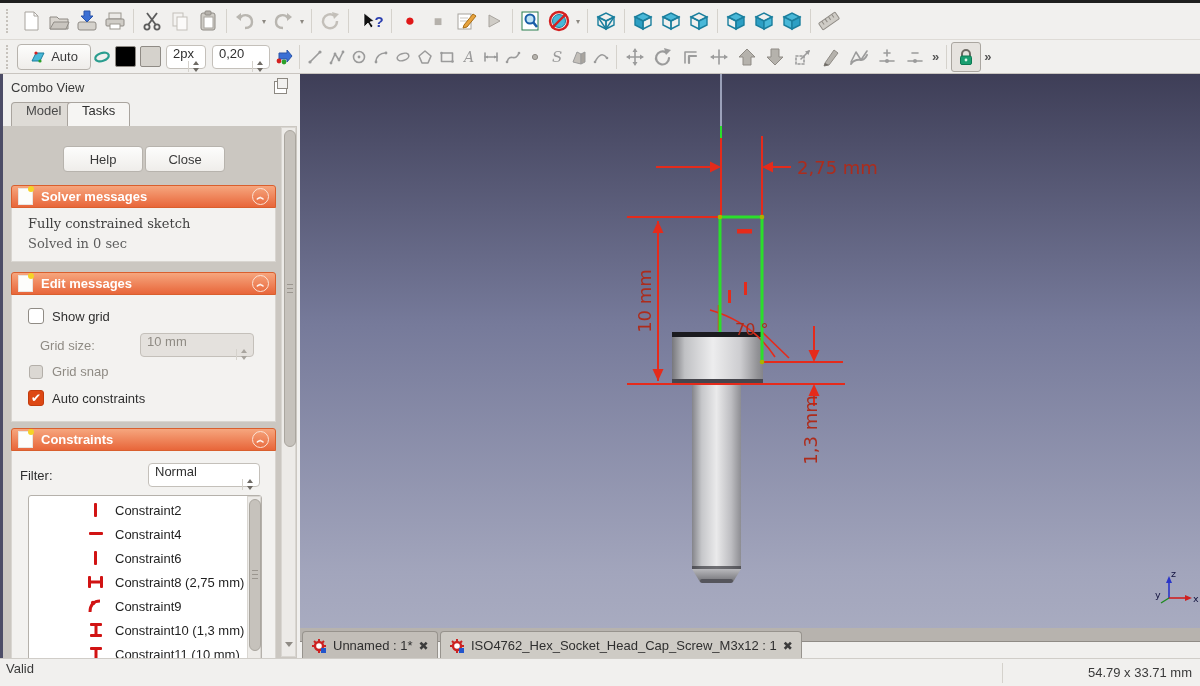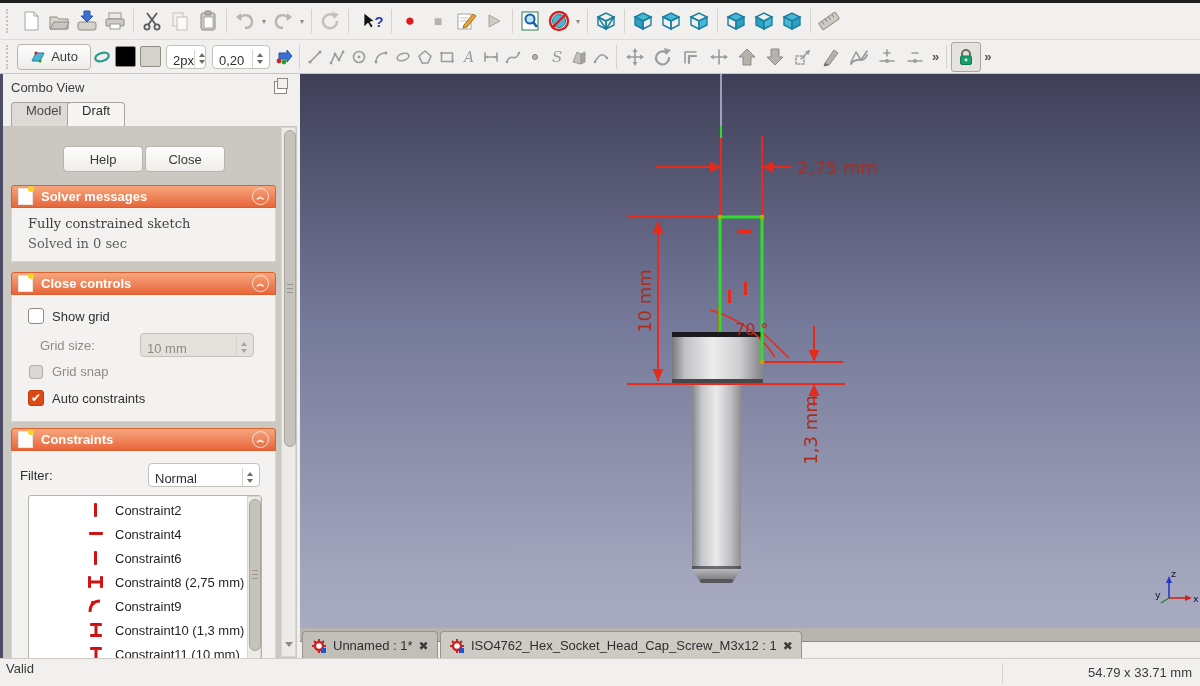--- a/index.html
+++ b/index.html
@@ -51,22 +51,22 @@
   .secbody{background:#f3f2f0;border:1px solid #d9d6d1;border-top:none;}
   .pageicon{width:13px;height:15px;background:#fdfdfb;border:1px solid #e9e6e2;position:relative;margin-right:8px;flex:0 0 auto;}
   .pageicon:after{content:"";position:absolute;right:-2px;top:-3px;width:6px;height:6px;border-radius:50%;background:#f5d327;}
   .collapse{margin-left:auto;width:15px;height:15px;border:1.5px solid #fbe3d6;border-radius:50%;display:flex;
             flex-direction:column;align-items:center;justify-content:center;line-height:4px;font-size:8px;color:#fff;flex:0 0 auto;}
   .serif{font-family:"DejaVu Serif","Liberation Serif",serif;}
   .cb{width:16px;height:16px;background:#fff;border:1px solid #908c85;border-radius:3px;box-sizing:border-box;}
   .cb.disabled{background:#dbd8d3;border-color:#b3afa9;}
   .cb.checked{background:#dd4814;border-color:#c23c0e;color:#fff;font-size:12px;display:flex;align-items:center;justify-content:center;}
   .dimlabel{color:#8f8b84;}
-  .spinbox{height:24px;border:1px solid #c4c0ba;border-radius:4px;background:#e4e1dd;display:flex;align-items:flex-end;
-           padding:0 6px;box-sizing:border-box;color:#8f8b84;}
+  .spinbox{height:24px;border:1px solid #c4c0ba;border-radius:4px;background:#e4e1dd;display:flex;align-items:flex-start;
+           padding:0 6px;box-sizing:border-box;color:#8f8b84;flex-direction:column;}
   .spinbox.enabled{background:#fff;color:#2f2f2f;}
   .cicon{width:18px;height:16px;position:relative;flex:0 0 auto;margin-right:10px;}
   .cicon .vb{position:absolute;background:#d11313;width:3px;height:14px;left:7px;top:1px;border-radius:1px;}
   .cicon .hb{position:absolute;background:#d11313;width:14px;height:3px;left:2px;top:6px;border-radius:1px;}
   .list-row{display:flex;align-items:center;height:24px;padding-left:10px;color:#1f1f1f;margin-left:48px;}
   
   .sbtrack{background:#edebe8;border:1px solid #d9d6d1;box-sizing:border-box;}
   .sbthumb{position:absolute;background:#c6c2bc;border:1px solid #aaa69f;border-radius:6px;}
   .grip{position:absolute;left:2px;right:2px;height:1px;background:#9b968f;}
   
@@ -508,21 +508,21 @@
 
   <div class="abs" id="leftedge"></div>
   <div class="abs" id="panel">
     <div class="abs" id="panel-title">Combo View</div>
     <div class="abs" id="float-icon"></div>
     <div class="abs tabrow">
       <div class="tab" style="left:8px">
           <span>Model</span>
         </div>
       <div class="tab active" style="left:64px">
-          <span>Draft</span>
+          <span>Tasks</span>
         </div>
     </div>
 
     <div class="abs" id="tasksarea">
 
       <div class="abs btn" style="left:60px;top:20px;width:78px">
           <span>Help</span>
         </div>
       <div class="abs btn" style="left:142px;top:20px;width:78px">
           <span>Close</span>
@@ -538,21 +538,21 @@
         </div>
         <div class="secbody" style="height:54px;padding:8px 0 0 16px;box-sizing:border-box">
           <div class="serif" style="color:#404040">Fully constrained sketch</div>
           <div class="serif" style="color:#5c5c5c;margin-top:5px">Solved in 0 sec</div>
         </div>
       </div>
 
       <div class="secbox" style="top:146px">
         <div class="sechead">
           <div class="pageicon"></div>
-          <span>Close controls</span>
+          <span>Edit messages</span>
           <div class="collapse">
               <span>︽</span>
             </div>
         </div>
         <div class="secbody" style="height:126px;position:relative">
           <div class="abs cb" style="left:16px;top:13px"></div>
           <div class="abs" style="left:40px;top:14px;color:#2f2f2f">Show grid</div>
           <div class="abs dimlabel" style="left:28px;top:43px">Grid size:</div>
           <div class="abs spinbox" style="left:128px;top:38px;width:114px">
             <span>10 mm</span>

